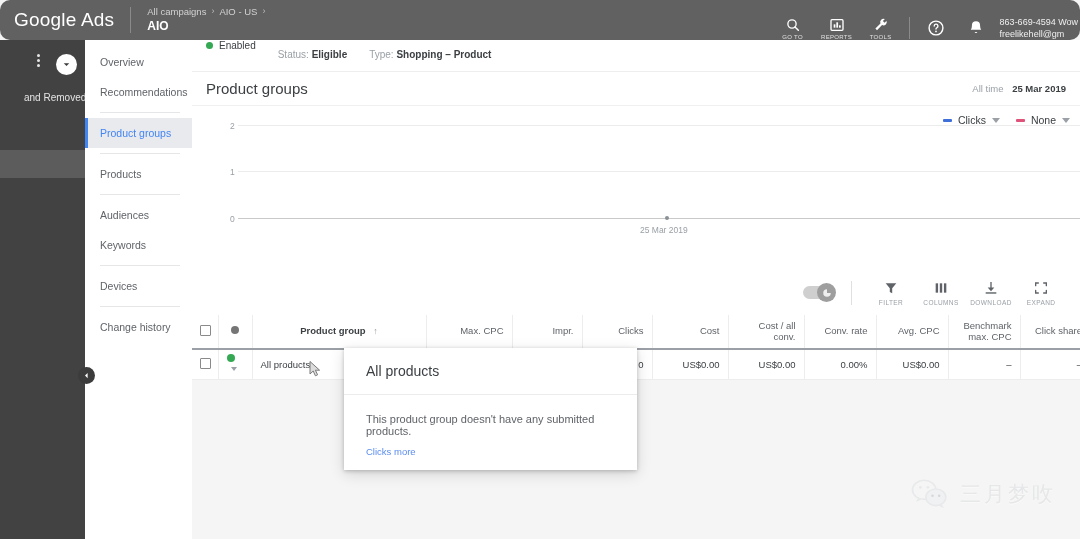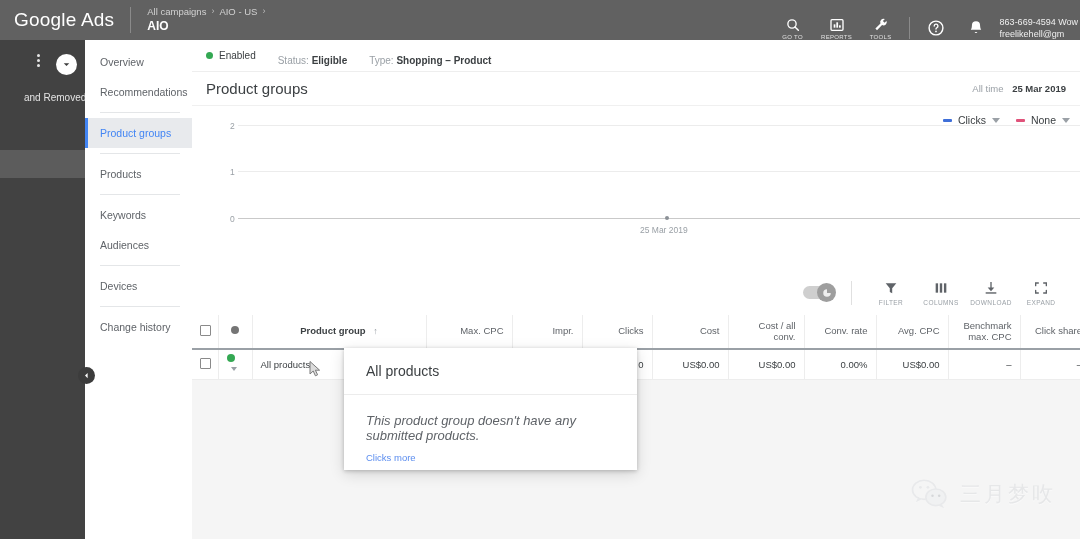--- a/index.html
+++ b/index.html
@@ -8,21 +8,21 @@
     overflow: hidden;
     background: #fff;
     font-family: "Liberation Sans", sans-serif;
     -webkit-font-smoothing: antialiased;
   }
   #app { position: relative; width: 1080px; height: 539px; background: #f5f5f5; }
 
   
   .topbar {
     position: absolute; left: 0; top: 0; width: 1080px; height: 40px;
-    background: #616161; display: flex; align-items: center; color: #fff;
+    background: #616161; display: flex; align-items: center; color: #fff; border-radius: 10px;
   }
   .brand {
     font-size: 19px; letter-spacing: .2px; color: #fff;
     padding-left: 14px; padding-right: 16px; font-weight: 400;
   }
   .brand-div { width: 1px; height: 26px; background: #8a8a8a; }
   .crumbs { padding-left: 16px; line-height: 1.25; }
   .crumb-line1 { font-size: 9.5px; color: #d2d2d2; display: flex; align-items: center; gap: 5px; }
   .crumb-sep { font-size: 9px; color: #bdbdbd; }
   .crumb-line2 { font-size: 12px; color: #fff; font-weight: 700; margin-top: 1px; }
@@ -64,21 +64,21 @@
   }
   .nav-item.active { background: #e8eaed; color: #4285f4; font-weight: 400; }
   .nav-item.active::before {
     content: ""; position: absolute; left: 0; top: 0; width: 3px; height: 100%; background: #4285f4;
   }
   .nav-divider { height: 1px; background: #e4e6e8; margin: 5px 12px 5px 15px; }
 
   
   .main { position: absolute; left: 192px; top: 40px; width: 888px; height: 499px; background: #f5f5f5; }
   .statusbar {
-    height: 32px; background: #fff; display: flex; align-items: center;
+    height: 32px; background: #fff; display: flex; align-items: flex-start;
     padding-left: 14px; gap: 22px; border-bottom: 1px solid #eee; font-size: 10px;
   }
   .st-enabled { display: flex; align-items: center; gap: 6px; color: #3c4043; }
   .greendot { width: 7px; height: 7px; border-radius: 50%; background: #34a853; display: inline-block; }
   .st-item { color: #9aa0a6; margin-top: 9px; }
   .st-item b { color: #3c4043; font-weight: 700; }
 
   .page-head {
     height: 33px; background: #fff; display: flex; align-items: center;
     justify-content: space-between; padding: 0 14px;
@@ -132,21 +132,21 @@
   
   .tipcard {
     position: absolute; left: 344px; top: 348px; width: 293px; height: 122px;
     background: #fff; box-shadow: 0 1px 4px rgba(0,0,0,.22), 0 4px 14px rgba(0,0,0,.14);
     z-index: 30;
   }
   .tip-head { height: 47px; display: flex; align-items: center; padding-left: 22px;
               border-bottom: 1px solid #ececec; }
   .tip-title { font-size: 14px; color: #3c4043; }
   .tip-body { padding: 18px 22px 0 22px; }
-  .tip-text { font-size: 13px; color: #5f6368; font-style: italic; }
+  .tip-text { font-size: 11px; color: #5f6368; }
   .tip-link { font-size: 9.5px; color: #5b8def; margin-top: 9px; display: inline-block; }
 
   
   .cursor { position: absolute; left: 308px; top: 360px; z-index: 35; }
 
   
   .watermark { position: absolute; right: 24px; bottom: 28px; display: flex; align-items: center; gap: 10px;
                opacity: .82; }
   .wm-text { font-size: 21px; color: #e3e4e6; letter-spacing: 3px;
              font-family: "DejaVu Sans", sans-serif; text-shadow: 0 1px 0 #fbfbfb; }
@@ -248,24 +248,24 @@
     <div class="nav-divider"></div>
     <div class="nav-item active">
       <span>Product groups</span>
     </div>
     <div class="nav-divider"></div>
     <div class="nav-item">
       <span>Products</span>
     </div>
     <div class="nav-divider"></div>
     <div class="nav-item">
+      <span>Audiences</span>
+    </div>
+    <div class="nav-item">
       <span>Keywords</span>
-    </div>
-    <div class="nav-item">
-      <span>Audiences</span>
     </div>
     <div class="nav-divider"></div>
     <div class="nav-item">
       <span>Devices</span>
     </div>
     <div class="nav-divider"></div>
     <div class="nav-item">
       <span>Change history</span>
     </div>
   </div>

